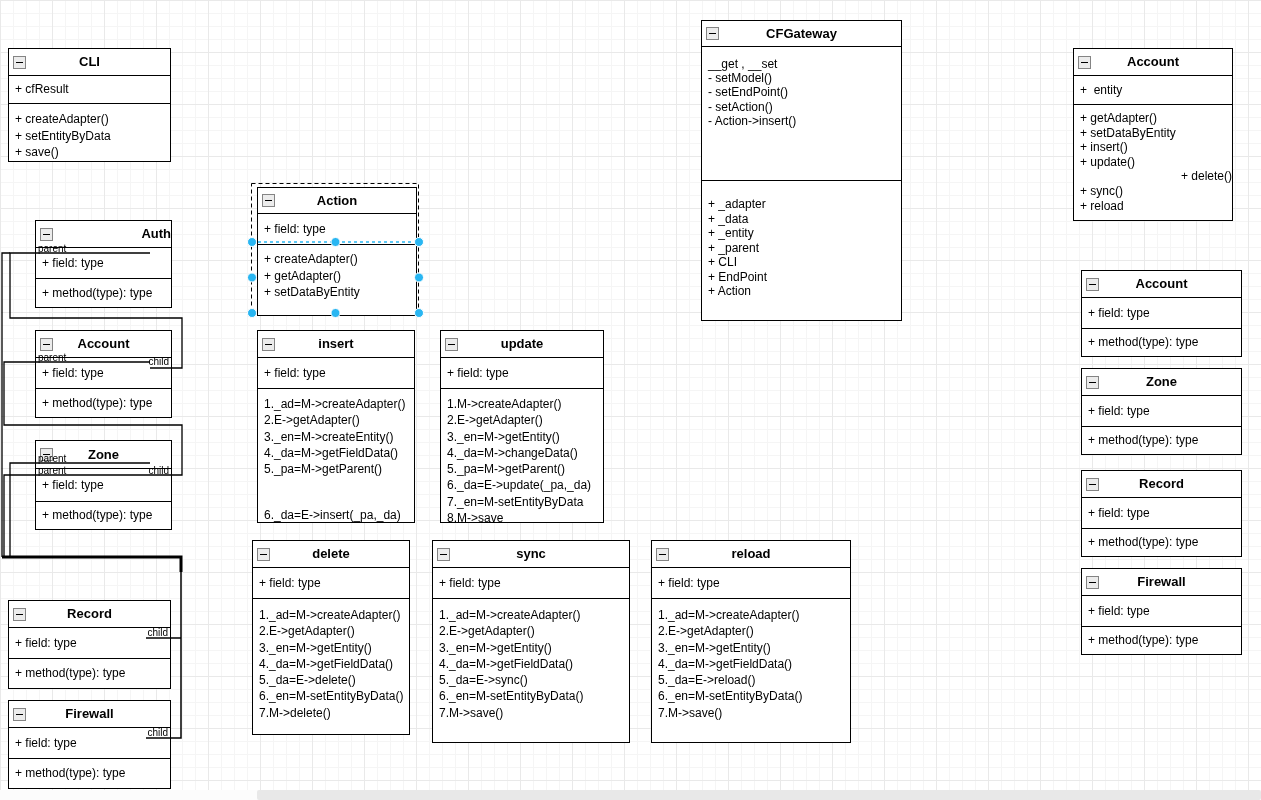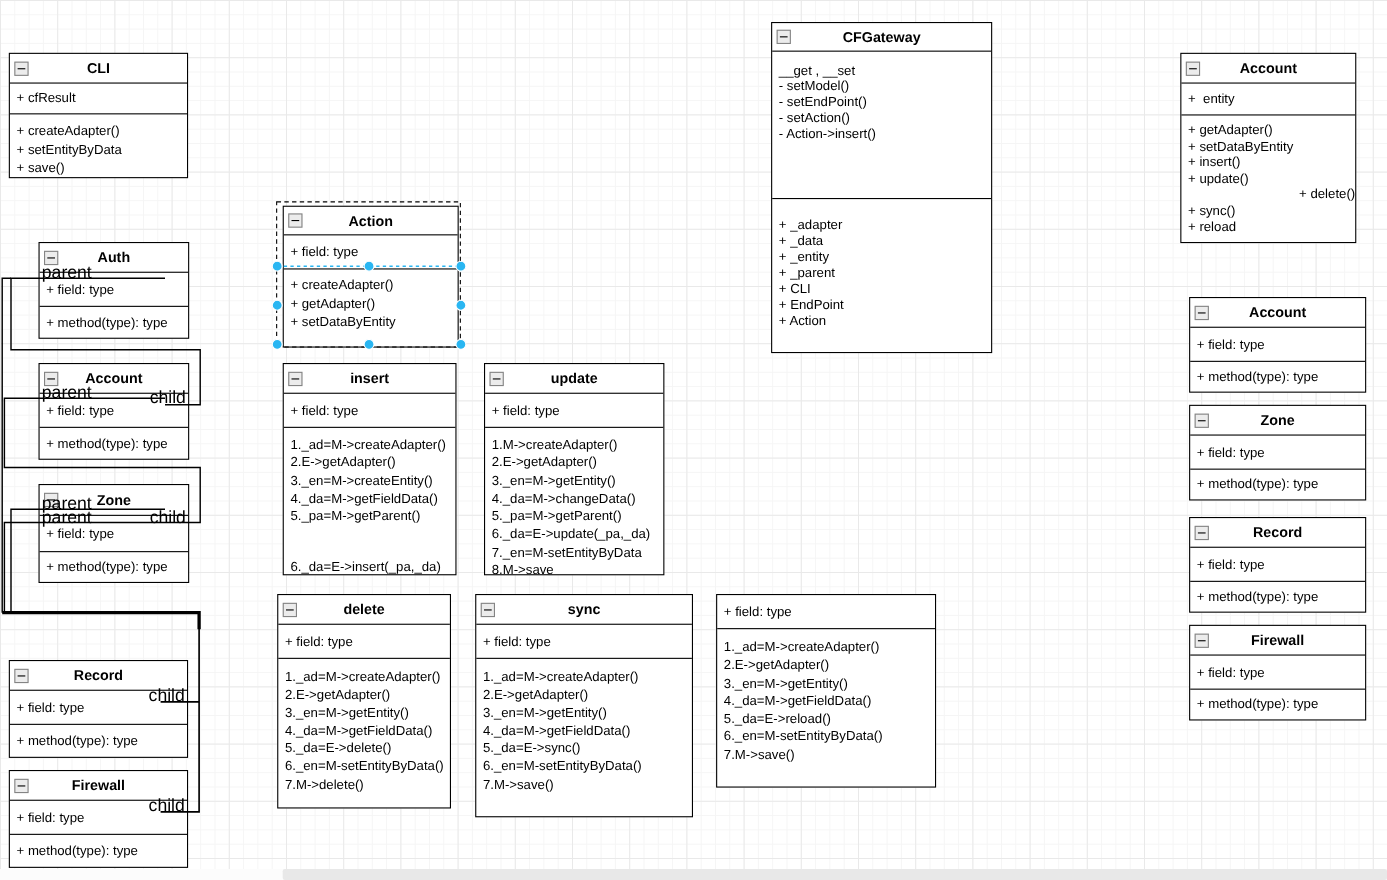--- a/index.html
+++ b/index.html
@@ -36,21 +36,21 @@
     font-size:12px;padding-left:6px;white-space:pre;color:#000;
   }
   .collapse-box{
     position:absolute;left:4px;width:13px;height:13px;
     border:1px solid #848484;background:#ececec;box-sizing:border-box;
   }
   .collapse-box .minus{
     position:absolute;left:2px;top:5px;width:7px;height:1px;background:#000;
   }
   .port-label{
-    position:absolute;font-size:16px;color:#000;line-height:11px;
+    position:absolute;font-size:10px;color:#000;line-height:11px;
     white-space:nowrap;
   }
   .port-label.left{left:2px;}
   .port-label.right{right:2px;text-align:right;}
   #overlay{position:absolute;left:0;top:0;pointer-events:none;}
   #hscroll-track{
     position:absolute;left:0;bottom:0;width:1261px;height:10px;
     background:#fcfcfc;
   }
   #hscroll-thumb{
@@ -68,21 +68,21 @@
       <div class="uml-section single" style="height: 27px;">
         <div class="uml-row" style="line-height: 14.5px;">+ cfResult</div>
       </div>
       <div class="uml-section" style="height: 58px; padding-top: 7px;">
         <div class="uml-row" style="line-height: 16.5px;">+ createAdapter()</div>
         <div class="uml-row" style="line-height: 16.5px;">+ setEntityByData</div>
         <div class="uml-row" style="line-height: 16.5px;">+ save()</div>
       </div>
     </div>
     <div class="uml-box" style="left: 35px; top: 220px; width: 137px;">
-      <div class="uml-title" style="height: 26px; line-height: 26px;"><div class="collapse-box" style="top: 6.5px;">
+      <div class="uml-title" style="height: 26px; line-height: 26px; text-align: right;"><div class="collapse-box" style="top: 6.5px;">
           <div class="minus"></div>
         </div><span>Auth</span></div>
       <div class="uml-section single" style="height: 30px;">
         <div class="uml-row" style="line-height: 14.5px;">+ field: type</div>
       </div>
       <div class="uml-section single" style="height: 29px;">
         <div class="uml-row" style="line-height: 14.5px;">+ method(type): type</div>
       </div>
       <div class="port-label left" style="top: 22px;">parent</div>
     </div>
@@ -214,20 +214,23 @@
         <div class="uml-row" style="line-height: 16.3px;">1._ad=M-&gt;createAdapter()</div>
         <div class="uml-row" style="line-height: 16.3px;">2.E-&gt;getAdapter()</div>
         <div class="uml-row" style="line-height: 16.3px;">3._en=M-&gt;getEntity()</div>
         <div class="uml-row" style="line-height: 16.3px;">4._da=M-&gt;getFieldData()</div>
         <div class="uml-row" style="line-height: 16.3px;">5._da=E-&gt;sync()</div>
         <div class="uml-row" style="line-height: 16.3px;">6._en=M-setEntityByData()</div>
         <div class="uml-row" style="line-height: 16.3px;">7.M-&gt;save()</div>
       </div>
     </div>
     <div class="uml-box" style="left: 651px; top: 540px; width: 200px;">
+      <div class="uml-title" style="height: 26px; line-height: 26px;"><div class="collapse-box" style="top: 6.5px;">
+          <div class="minus"></div>
+        </div><span>reload</span></div>
       <div class="uml-section single" style="height: 30px;">
         <div class="uml-row" style="line-height: 14.5px;">+ field: type</div>
       </div>
       <div class="uml-section" style="height: 144px; padding-top: 8px;">
         <div class="uml-row" style="line-height: 16.3px;">1._ad=M-&gt;createAdapter()</div>
         <div class="uml-row" style="line-height: 16.3px;">2.E-&gt;getAdapter()</div>
         <div class="uml-row" style="line-height: 16.3px;">3._en=M-&gt;getEntity()</div>
         <div class="uml-row" style="line-height: 16.3px;">4._da=M-&gt;getFieldData()</div>
         <div class="uml-row" style="line-height: 16.3px;">5._da=E-&gt;reload()</div>
         <div class="uml-row" style="line-height: 16.3px;">6._en=M-setEntityByData()</div>

